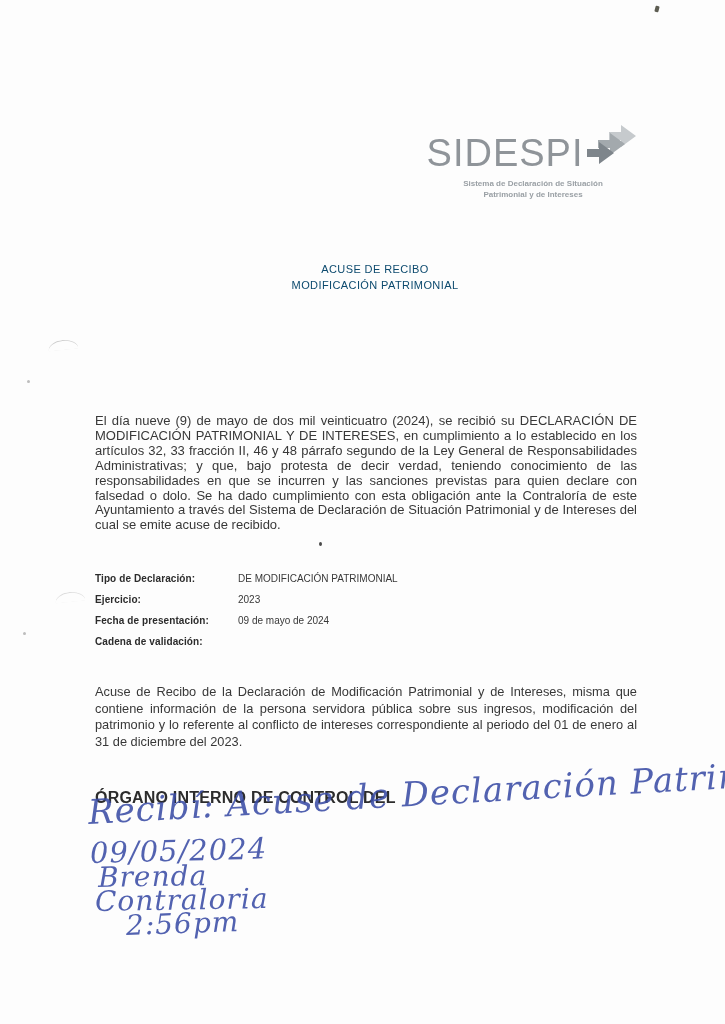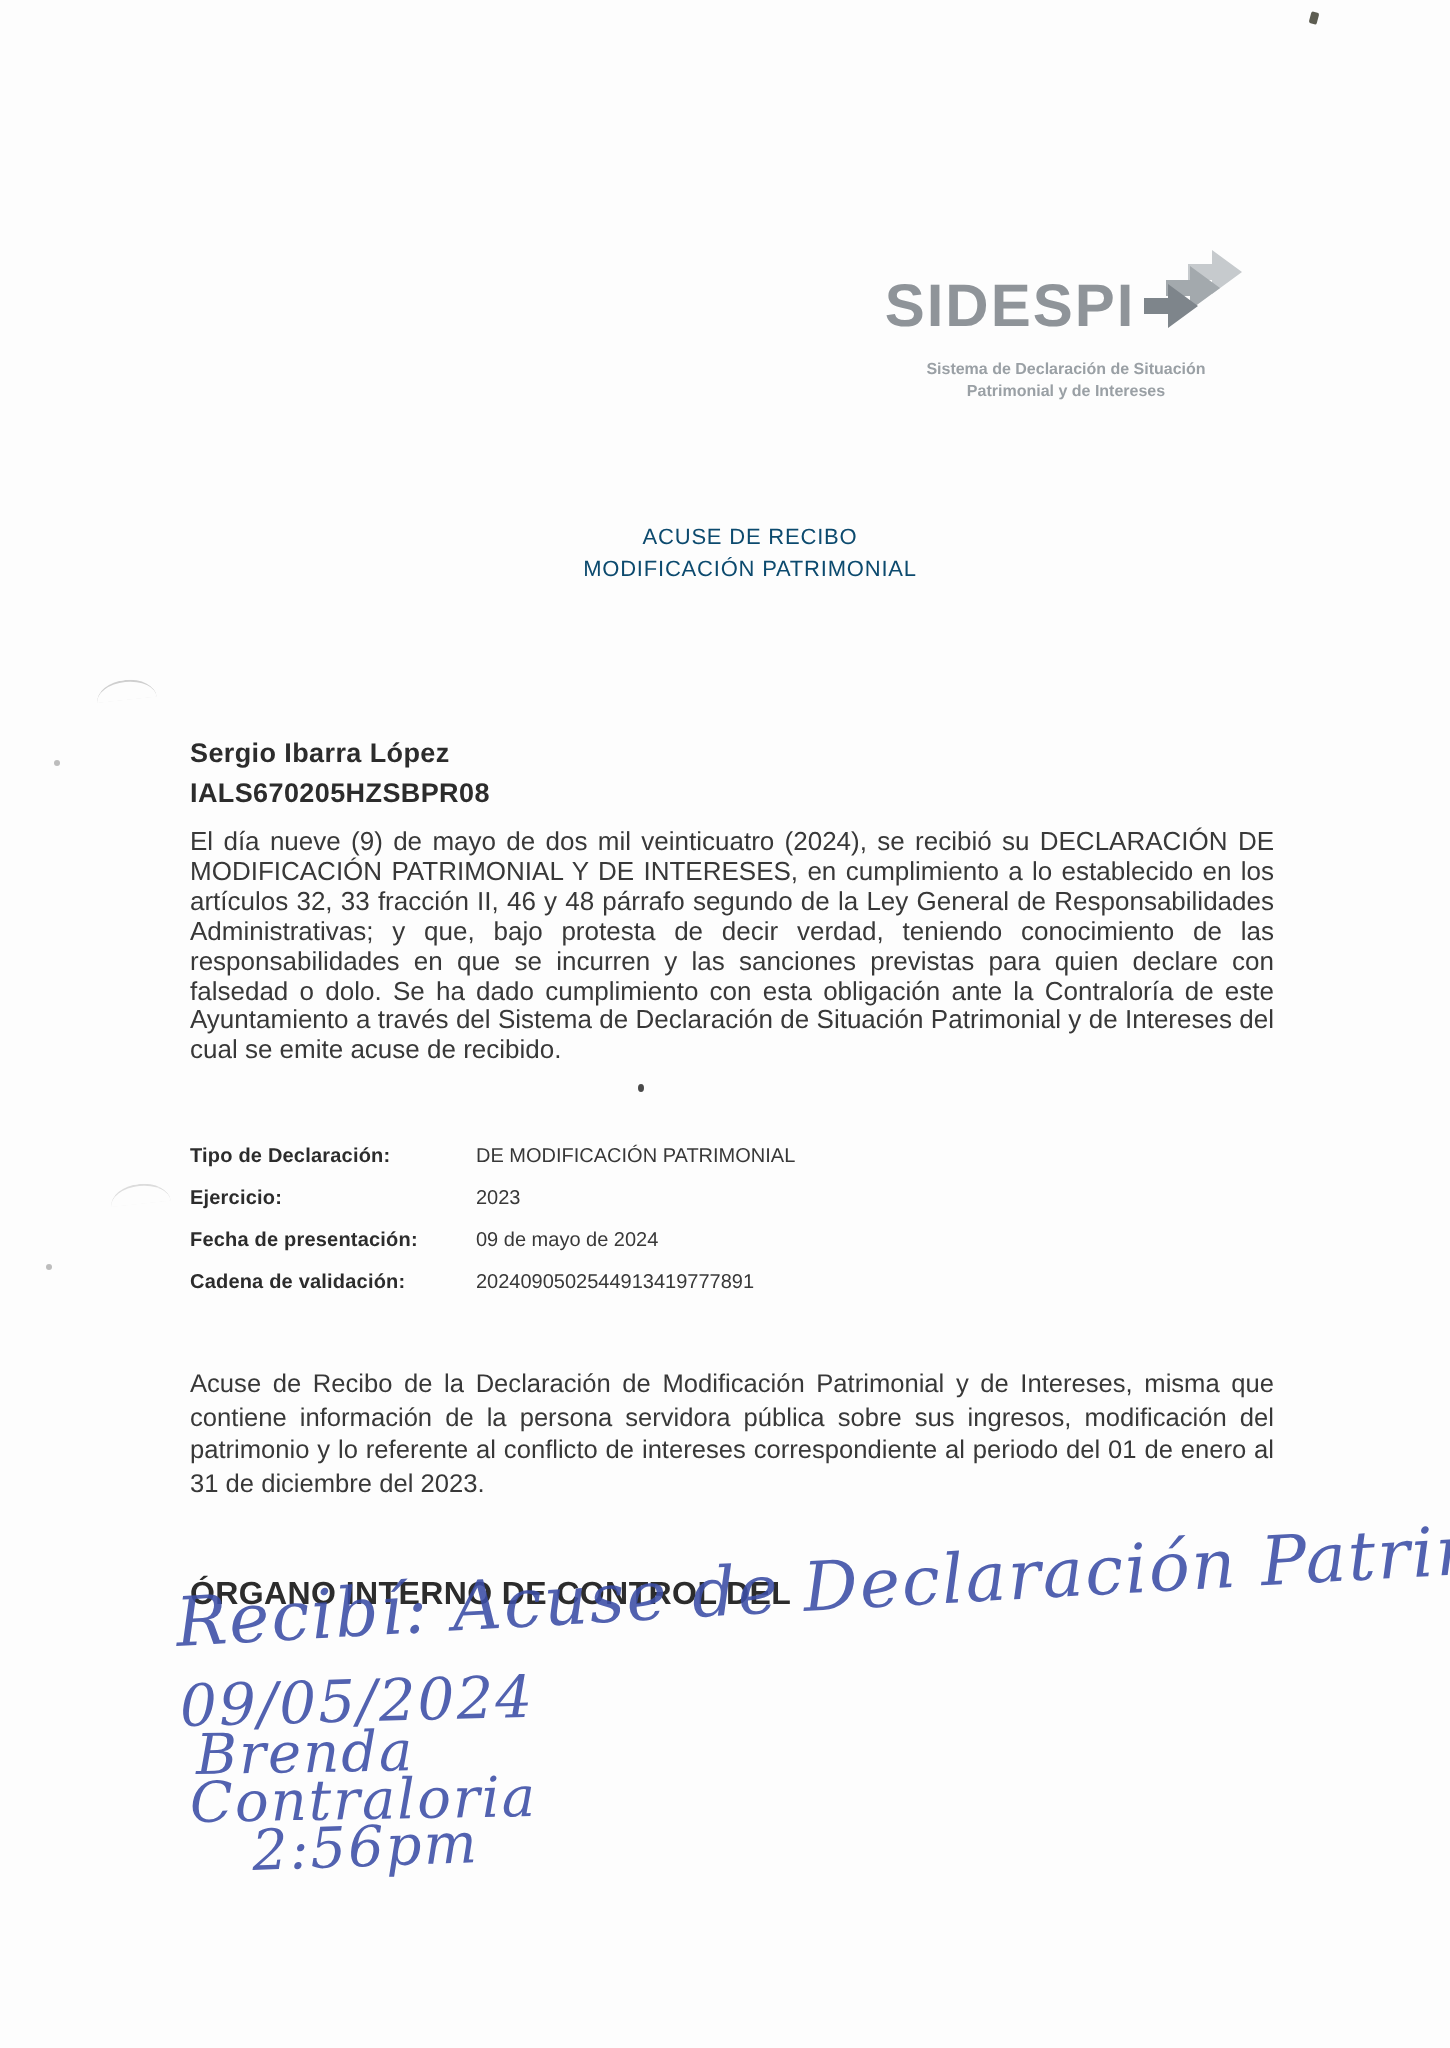--- a/index.html
+++ b/index.html
@@ -9,21 +9,21 @@
     margin:0 auto;
     background:#fdfdfd;
     overflow:hidden;
     font-family:"Liberation Sans", sans-serif;
     color:#3a3a3a;
   }
   
   .logo{position:absolute;left:448px;top:130px;width:170px;text-align:center;}
   .logo-row{display:flex;align-items:center;justify-content:center;}
   .wordmark{
-    font-size:30px;font-weight:700;color:#8f9499;letter-spacing:1px;
+    font-size:38px;font-weight:400;color:#8f9499;letter-spacing:1px;
     line-height:1;
   }
   .arrows{margin-left:2px;margin-top:-6px;}
   .tagline{
     margin-top:3px;font-size:8px;font-weight:700;color:#9aa0a5;line-height:1.35;
   }
   
   .doc-title{
     position:absolute;left:25px;right:0;top:262px;text-align:center;
     font-size:11px;color:#0c4a6e;line-height:1.45;letter-spacing:.4px;
@@ -95,43 +95,38 @@
       <div>Sistema de Declaración de Situación</div>
       <div>Patrimonial y de Intereses</div>
     </div>
   </div>
 
   <div class="doc-title">
     <div>ACUSE DE RECIBO</div>
     <div>MODIFICACIÓN PATRIMONIAL</div>
   </div>
 
-  <div class="recipient">
-    <div>Sergio Ibarra López</div>
-    <div>IALS670205HZSBPR08</div>
-  </div>
 
   <div class="para para1">El día nueve (9) de mayo de dos mil veinticuatro (2024), se recibió su DECLARACIÓN DE MODIFICACIÓN PATRIMONIAL Y DE INTERESES, en cumplimiento a lo establecido en los artículos 32, 33 fracción II, 46 y 48 párrafo segundo de la Ley General de Responsabilidades Administrativas; y que, bajo protesta de decir verdad, teniendo conocimiento de las responsabilidades en que se incurren y las sanciones previstas para quien declare con falsedad o dolo. Se ha dado cumplimiento con esta obligación ante la Contraloría de este Ayuntamiento a través del Sistema de Declaración de Situación Patrimonial y de Intereses del cual se emite acuse de recibido.</div>
 
   <div class="details">
     <div class="drow">
       <span class="dlabel">Tipo de Declaración:</span>
       <span class="dvalue">DE MODIFICACIÓN PATRIMONIAL</span>
     </div>
     <div class="drow">
       <span class="dlabel">Ejercicio:</span>
       <span class="dvalue">2023</span>
     </div>
     <div class="drow">
       <span class="dlabel">Fecha de presentación:</span>
       <span class="dvalue">09 de mayo de 2024</span>
     </div>
     <div class="drow">
       <span class="dlabel">Cadena de validación:</span>
-      <span class="dvalue">2024090502544913419777891</span>
     </div>
   </div>
 
   <div class="para para2">Acuse de Recibo de la Declaración de Modificación Patrimonial y de Intereses, misma que contiene información de la persona servidora pública sobre sus ingresos, modificación del patrimonio y lo referente al conflicto de intereses correspondiente al periodo del 01 de enero al 31 de diciembre del 2023.</div>
 
   <div class="org">ÓRGANO INTERNO DE CONTROL DEL</div>
 
   <div class="hand h1" style="color: rgb(59, 77, 166);">Recibí: Acuse de  Declaración Patrimonial</div>
   <div class="hand h2" style="color: rgb(59, 77, 166);">09/05/2024</div>
   <div class="hand h3" style="color: rgb(59, 77, 166);">Brenda</div>

